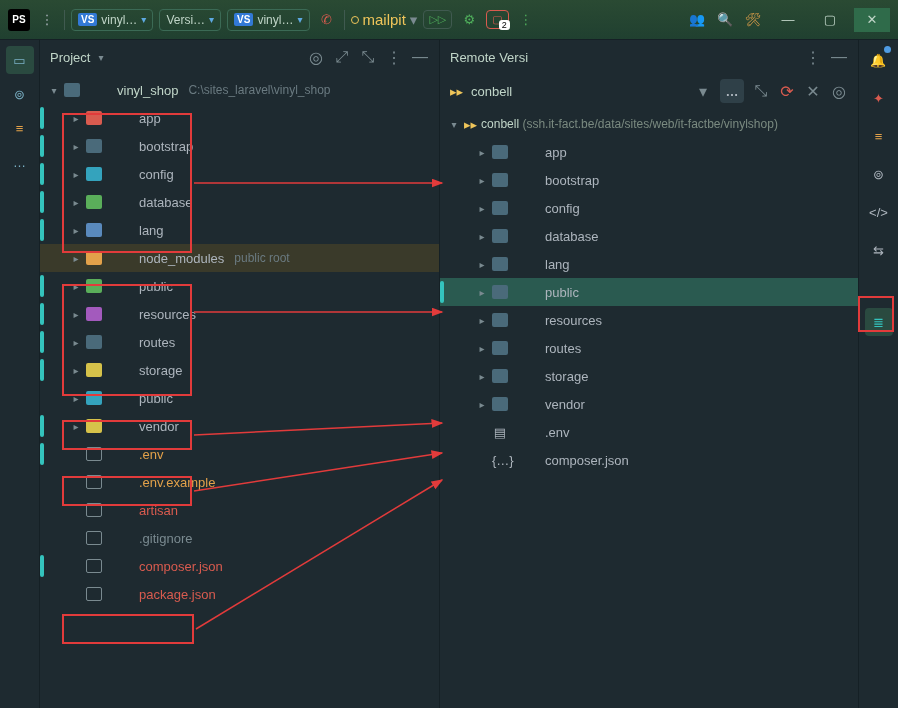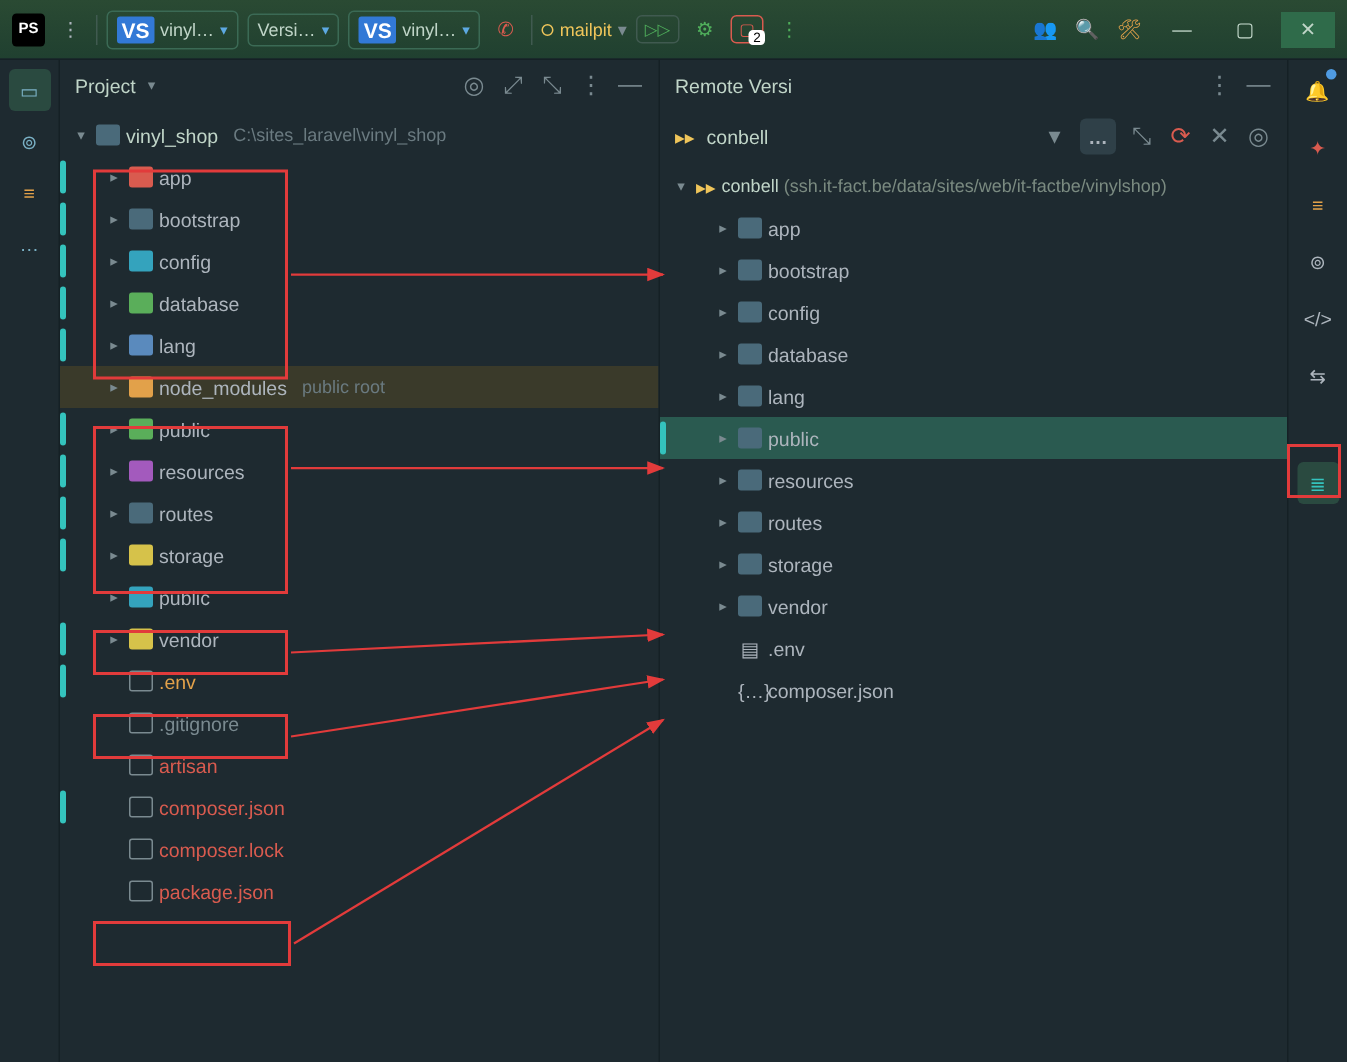--- a/index.html
+++ b/index.html
@@ -3,28 +3,28 @@
 <meta charset="utf-8">
 <style>
 * { margin: 0; padding: 0; box-sizing: border-box; font-family: 'Segoe UI', Arial, sans-serif; }
 body { background: #1e2a30; color: #adb5bd; font-size: 13px; width: 898px; height: 708px; overflow: hidden; position: relative; }
 
 
 .topbar { height: 40px; background: linear-gradient(#2a4a33,#204030); display: flex; align-items: center; padding: 0 8px; gap: 6px; border-bottom: 1px solid #152025; }
 .topbar .pslogo { width: 22px; height: 22px; background: #000; border-radius: 3px; display:flex;align-items:center;justify-content:center; color:#fff; font-size:10px; font-weight:bold; }
 .topbar .pipe { width:1px; height:20px; background:#405a50; }
 .tab { display:flex; align-items:center; gap:4px; padding:3px 6px; border:1px solid #3b6a55; border-radius:4px; font-size:12px; color:#c0d5c8; }
-.tab .vs { background:#3279d6; color:#fff; font-size:14px; font-weight:bold; padding:1px 3px; border-radius:2px; }
+.tab .vs { background:#3279d6; color:#fff; font-size:10px; font-weight:bold; padding:1px 3px; border-radius:2px; }
 .tab .chev { color:#5da9e2; font-size:10px; }
 .topbar .spacer { flex:1; }
 .ticon { width:22px; height:22px; display:flex; align-items:center; justify-content:center; color:#e28a4a; }
 .ticon.green { color:#4fae5b; }
 .ticon.red { color:#d95b4f; }
 .ticon.grey { color:#adb5bd; }
-.mailpit { display:flex; align-items:center; gap:4px; color:#efc55a; font-size:12px; }
+.mailpit { display:flex; align-items:center; gap:4px; color:#efc55a; font-size:15px; }
 .mailpit .dot { width:8px; height:8px; border-radius:50%; border:1px solid #efc55a; }
 .runbox { border:1px solid #405a50; border-radius:4px; padding:2px 5px; display:flex; align-items:center; gap:4px; color:#4fae5b; font-size:11px; }
 .cbox { border:1px solid #d95b4f; border-radius:4px; padding:2px 5px; position:relative; color:#d95b4f; font-size:11px; }
 .badge2 { position:absolute; bottom:-2px; right:-2px; background:#fff; color:#000; font-size:9px; border-radius:3px; padding:0 3px; }
 .winbtn { width:36px; height:24px; display:flex; align-items:center; justify-content:center; color:#c0d5c8; }
 .winbtn.close { background:#2f6b4a; }
 
 
 .main { display:flex; height:calc(100% - 40px); }
 .leftrail { width:40px; background:#1e2a30; border-right:1px solid #152025; display:flex; flex-direction:column; align-items:center; padding-top:6px; gap:6px; }
@@ -53,21 +53,21 @@
 .sqbtn { width:24px; height:24px; background:#2f4048; border-radius:4px; display:flex; align-items:center; justify-content:center; color:#adb5bd; font-weight:bold; }
 
 .tree { overflow-y:auto; flex:1; padding:2px 0 20px 0; }
 .row { display:flex; align-items:center; height:28px; padding-left:8px; gap:4px; cursor:default; position:relative; }
 .row .ind { display:inline-block; }
 .row .arrow { width:12px; color:#7a8a90; font-size:10px; text-align:center; }
 .row .arrow.open::before { content:"▾"; }
 .row .arrow.closed::before { content:"▸"; }
 .row .arrow.none::before { content:""; }
 .row .fico { width:16px; height:14px; border-radius:2px; display:inline-block; }
-.row .label { color:#adb5bd; white-space:nowrap; }
+.row .label { color:#adb5bd; white-space:nowrap;margin-left:33px; }
 .row .hint { color:#6a7a80; margin-left:6px; font-size:12px; }
 .row.root .label { font-weight:500; color:#c0d5c8; }
 .row.selected { background:#2a5a50; }
 .row.node-mod { background:#3a3a2a; }
 .row .bar { position:absolute; left:0; top:3px; bottom:3px; width:4px; background:#34c3bd; border-radius:2px; display:none; }
 .row.marked .bar { display:block; }
 
 
 .fc-folder { background:#4a6a7a; }
 .fc-red { background:#d95b4f; }
@@ -255,40 +255,40 @@
             <span class="bar"></span>
             <span class="ind" style="width:18px"></span>
             <span class="arrow none"></span>
             <span class="fico fc-file"></span>
             <span class="label" style="color:#e2a14a">.env</span>
           </div>
           <div class="row">
             <span class="ind" style="width:18px"></span>
             <span class="arrow none"></span>
             <span class="fico fc-file"></span>
+            <span class="label" style="color:#e2a14a">.env.example</span>
+          </div>
+          <div class="row">
+            <span class="ind" style="width:18px"></span>
+            <span class="arrow none"></span>
+            <span class="fico fc-file"></span>
+            <span class="label" style="color:#d95b4f">artisan</span>
+          </div>
+          <div class="row">
+            <span class="ind" style="width:18px"></span>
+            <span class="arrow none"></span>
+            <span class="fico fc-file"></span>
             <span class="label" style="color:#7a8a90">.gitignore</span>
           </div>
-          <div class="row">
-            <span class="ind" style="width:18px"></span>
-            <span class="arrow none"></span>
-            <span class="fico fc-file"></span>
-            <span class="label" style="color:#d95b4f">artisan</span>
-          </div>
           <div class="row marked">
             <span class="bar"></span>
             <span class="ind" style="width:18px"></span>
             <span class="arrow none"></span>
             <span class="fico fc-file"></span>
             <span class="label" style="color:#d95b4f">composer.json</span>
-          </div>
-          <div class="row">
-            <span class="ind" style="width:18px"></span>
-            <span class="arrow none"></span>
-            <span class="fico fc-file"></span>
-            <span class="label" style="color:#d95b4f">composer.lock</span>
           </div>
           <div class="row">
             <span class="ind" style="width:18px"></span>
             <span class="arrow none"></span>
             <span class="fico fc-file"></span>
             <span class="label" style="color:#d95b4f">package.json</span>
           </div>
         </div>
     </div>
 

